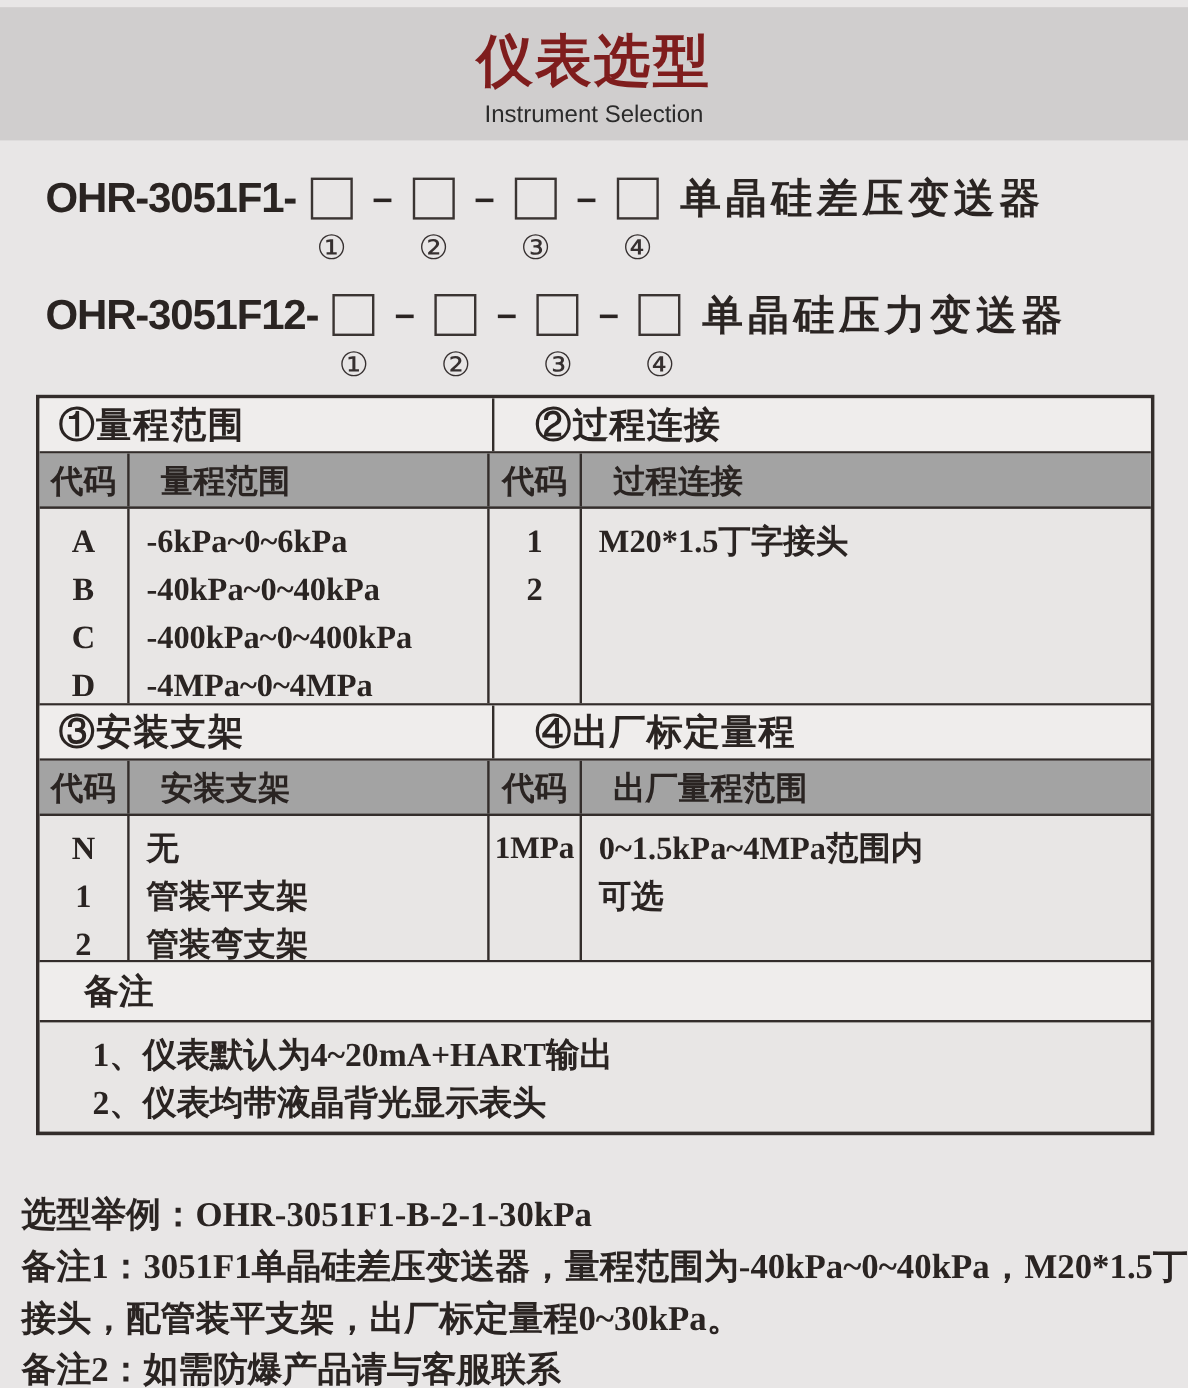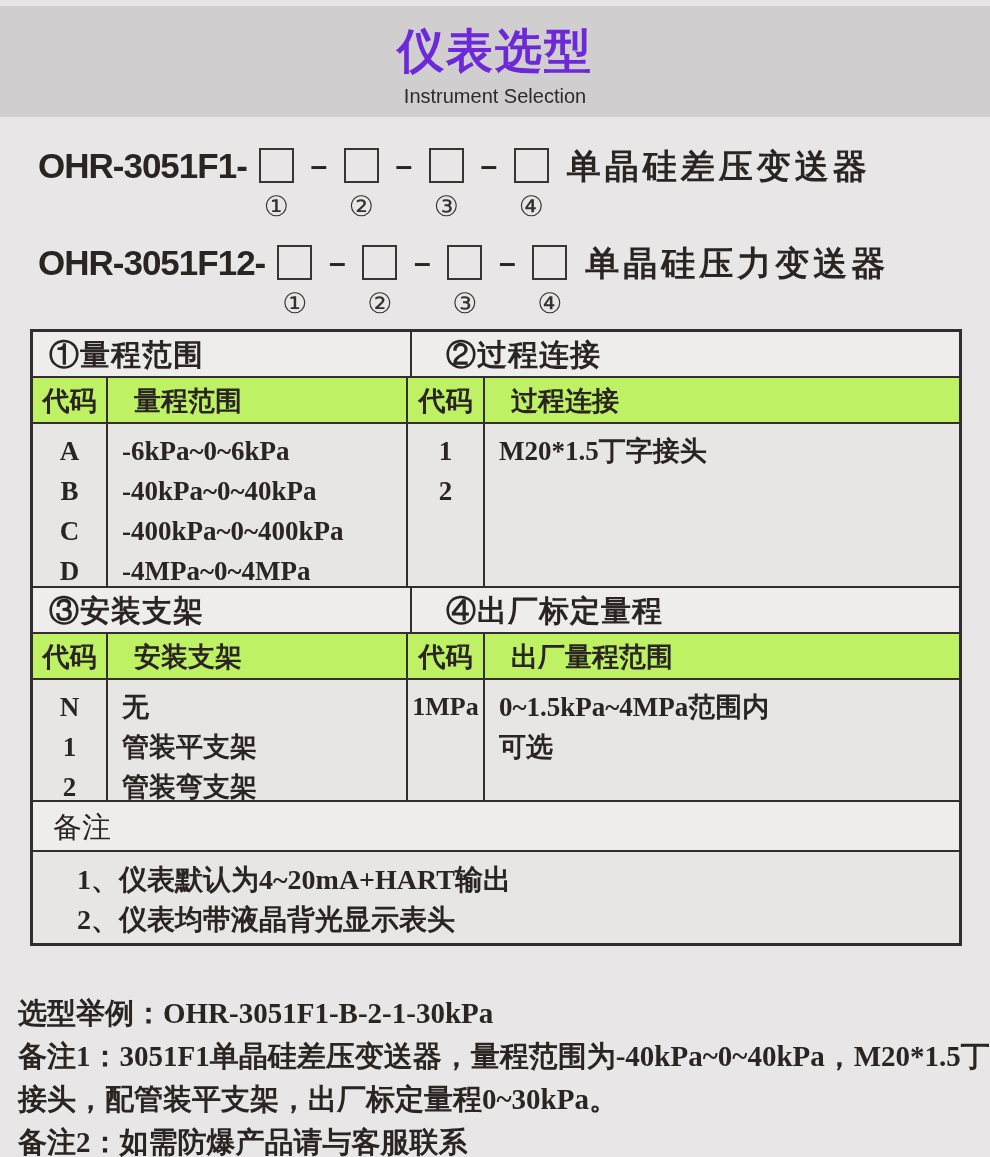--- a/index.html
+++ b/index.html
@@ -15,21 +15,21 @@
   }
 
   
   .band {
     position:absolute; left:0; top:6px; width:990px; height:111px;
     background:#d0cece; text-align:center;
   }
   .band .title {
     margin-top:14px;
     font-family:"Liberation Sans","DejaVu Sans",sans-serif;
-    font-size:47px; font-weight:bold; letter-spacing:2px; color:#6d28d9;
+    font-size:47px; font-weight:bold; letter-spacing:2px; color:#7f1d1d;
   }
   .band .subtitle {
     margin-top:2px;
     font-family:"Liberation Sans","DejaVu Sans",sans-serif;
     font-size:20px; color:#2b2b2b;
   }
 
   
   .model-block { position:absolute; left:38px; }
   .model-block.m1 { top:148px; }
@@ -71,33 +71,33 @@
   .c3 { width:77px;  border-right:2px solid #332d2b; text-align:center; }
   .c4 { flex:1; }
   .lhalf { width:379px; border-right:2px solid #332d2b; }
   .rhalf { flex:1; }
 
   .sec-hd { height:46px; background:#efedec;gap:18px; }
   .sec-hd .cell {
     font-size:30px; font-weight:bold; letter-spacing:1px;
     line-height:46px; padding-left:16px; text-align:left;
   }
-  .sub-hd { height:46px; background:#bef264; }
+  .sub-hd { height:46px; background:#a3a3a3; }
   .sub-hd .cell { font-size:27px; font-weight:bold; line-height:46px; }
   .sub-hd .c2, .sub-hd .c4 { padding-left:26px; }
 
   .data1 { height:164px; }
   .data2 { height:122px; }
   .data .cell { padding-top:7px; }
   .dline { font-size:27px; font-weight:bold; line-height:40px; white-space:nowrap; }
   .data .c2 .dline, .data .c4 .dline { padding-left:14px; }
   .code4 { font-size:26px; }
 
   .rem-hd { height:50px; background:#efedec; }
-  .rem-hd .cell { font-size:29px; font-weight:normal; line-height:50px; padding-left:20px; }
+  .rem-hd .cell { font-size:29px; font-weight:bold; line-height:50px; padding-left:37px; }
   .rem-body { height:91px;padding-left:32px; }
   .rem-body .cell { padding:8px 0 0 12px; }
   .rem-line { font-size:28px; font-weight:bold; line-height:40px; white-space:nowrap; }
 
   
   .footer { position:absolute; left:18px; top:992px; width:960px; }
   .f-line { font-size:29px; font-weight:bold; line-height:43px; white-space:nowrap; }
   .f-example { display:flex; }
   .f-example .val { font-family:"Liberation Serif","DejaVu Serif",serif; }
 </style>

